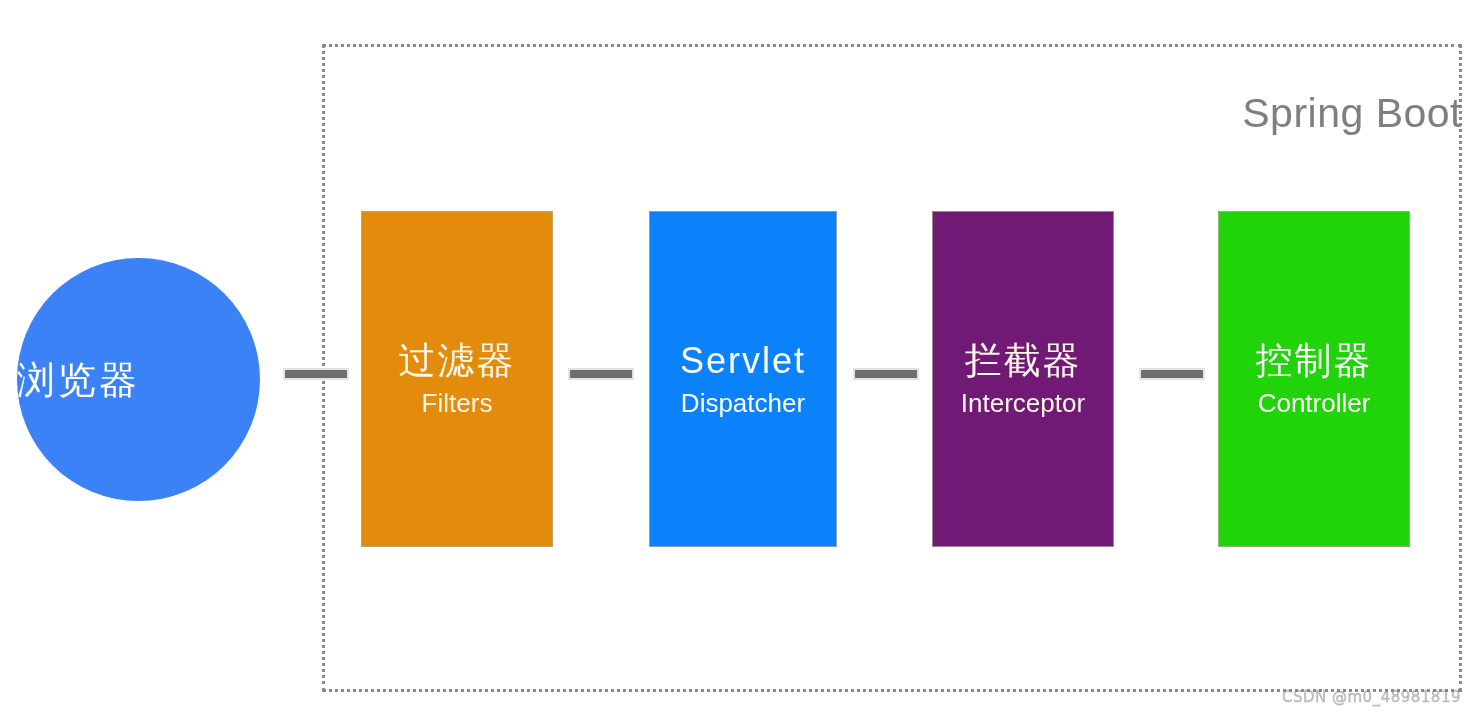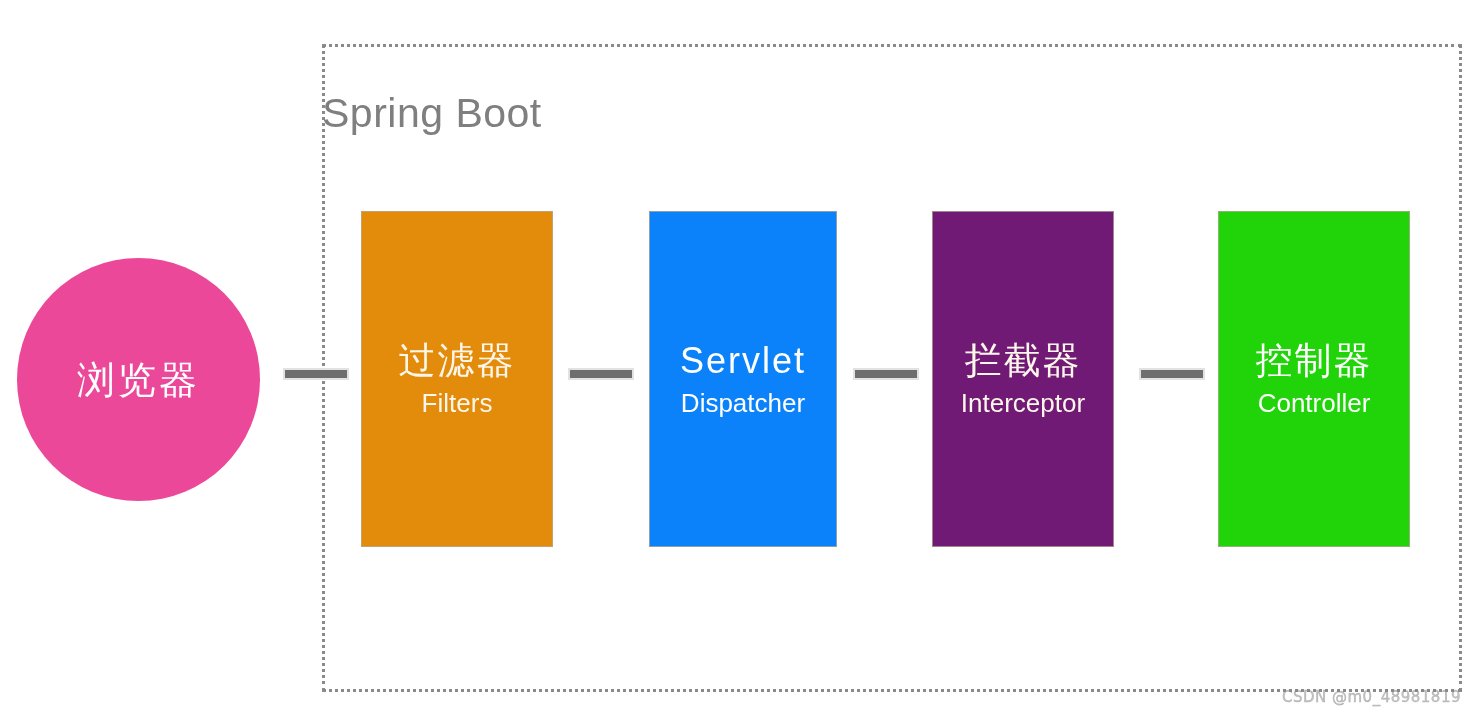--- a/index.html
+++ b/index.html
@@ -33,41 +33,40 @@
     box-sizing: border-box;
     border: 3px dotted #8a8a8a;
     background: transparent;
   }
 
   .boundary-title {
     position: absolute;
     left: 322px;
     top: 88px;
     width: 1140px;
-    text-align: left;
+    text-align: right;
     font-size: 41px;
     color: #7f7f7f;
     font-weight: 400;
     letter-spacing: 0.5px;
     line-height: 50px;
     white-space: nowrap;
   }
 
   
   .node-circle {
     position: absolute;
     left: 17px;
     top: 258px;
     width: 243px;
     height: 243px;
     border-radius: 50%;
-    background: #ec4899;
+    background: #3b82f6;
     display: flex;
     align-items: center;
-    justify-content: center;
   }
   .node-circle .cn {
     color: #ffffff;
     font-size: 38px;
     letter-spacing: 3px;
     line-height: 44px;
   }
 
   
   .stage {

